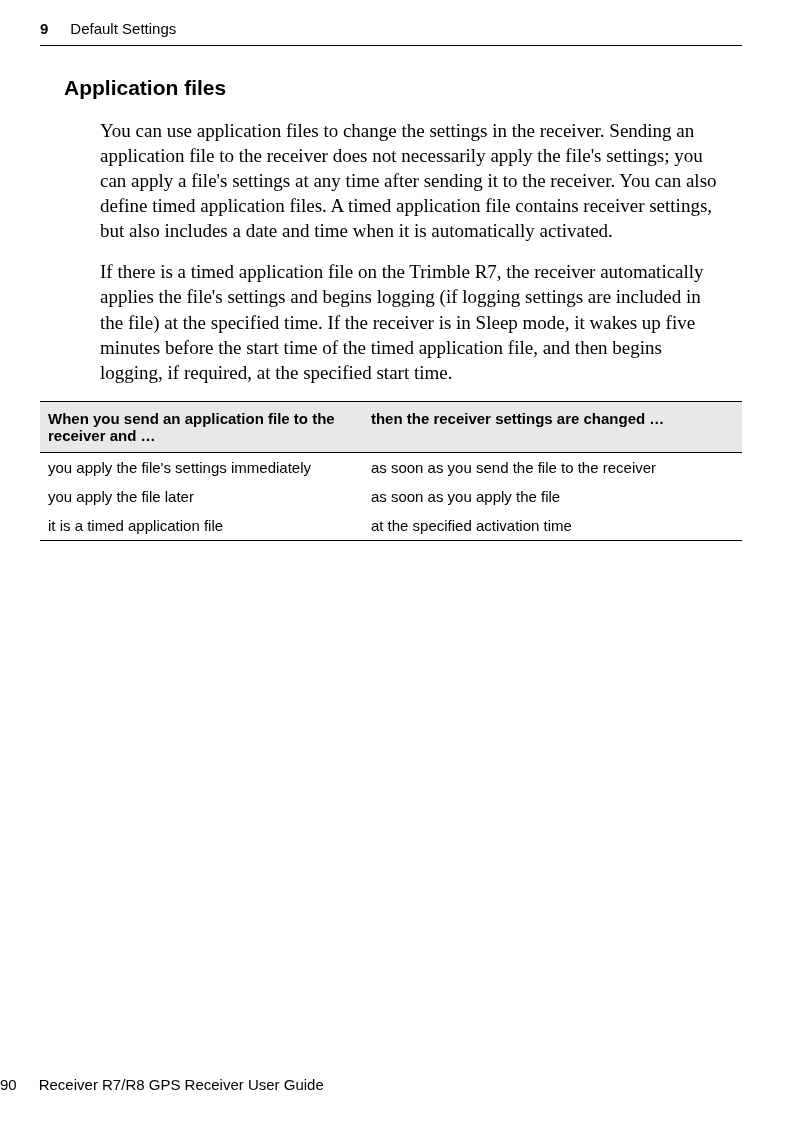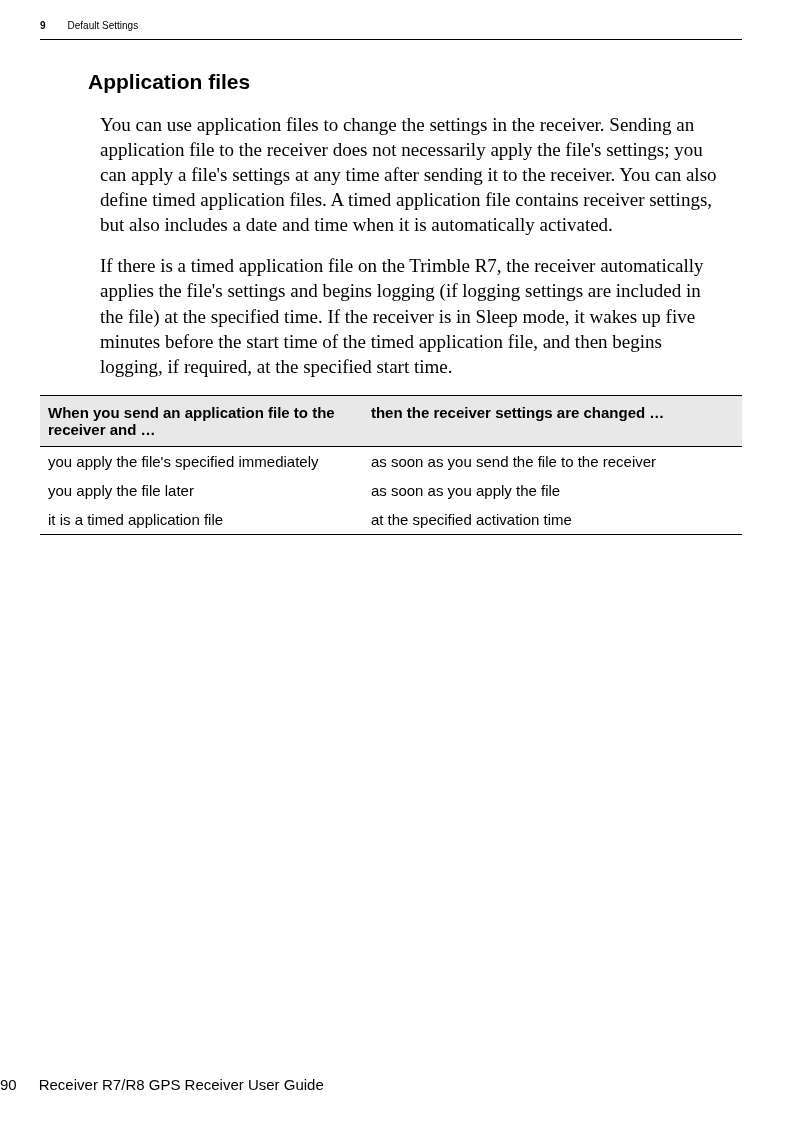--- a/index.html
+++ b/index.html
@@ -16,34 +16,34 @@
       padding: 0;
     }
     .page {
       width: 100%;
       height: 100%;
       position: relative;
       padding: 20px 50px 30px 40px;
     }
     .running-header {
       font-family: Arial, Helvetica, sans-serif;
-      font-size: 10px;
+      font-size: 15px;
       padding-bottom: 8px;
       border-bottom: 1px solid #000;
       margin-bottom: 30px;
     }
     .running-header .chapter-num {
       font-weight: bold;
       margin-right: 22px;
     }
     .section-title {
       font-family: Arial, Helvetica, sans-serif;
       font-weight: bold;
       font-size: 21px;
-      margin-left: 48px;
+      margin-left: 24px;
       margin-bottom: 18px;
     }
     .body-text {
       font-size: 19px;
       line-height: 1.32;
       margin-left: 60px;
       margin-right: 20px;
       margin-bottom: 16px;
     }
     .info-table {
@@ -100,21 +100,21 @@
 
   <table class="info-table">
     <thead>
       <tr>
         <th>When you send an application file to the receiver and …</th>
         <th>then the receiver settings are changed …</th>
       </tr>
     </thead>
     <tbody>
       <tr>
-        <td>you apply the file's specified immediately</td>
+        <td>you apply the file's settings immediately</td>
         <td>as soon as you send the file to the receiver</td>
       </tr>
       <tr>
         <td>you apply the file later</td>
         <td>as soon as you apply the file</td>
       </tr>
       <tr>
         <td>it is a timed application file</td>
         <td>at the specified activation time</td>
       </tr>

